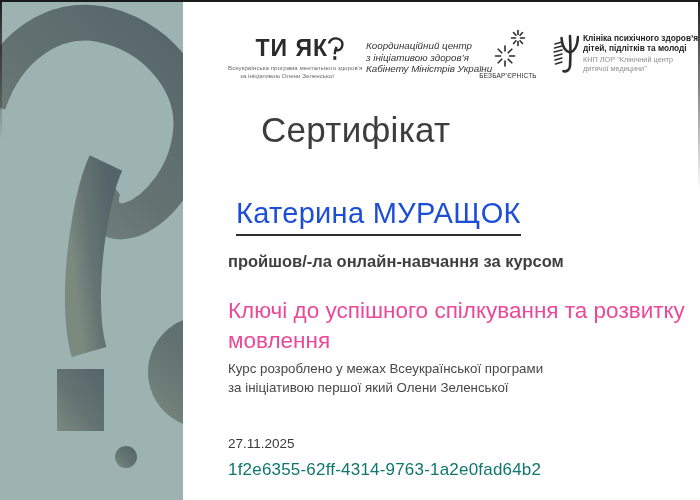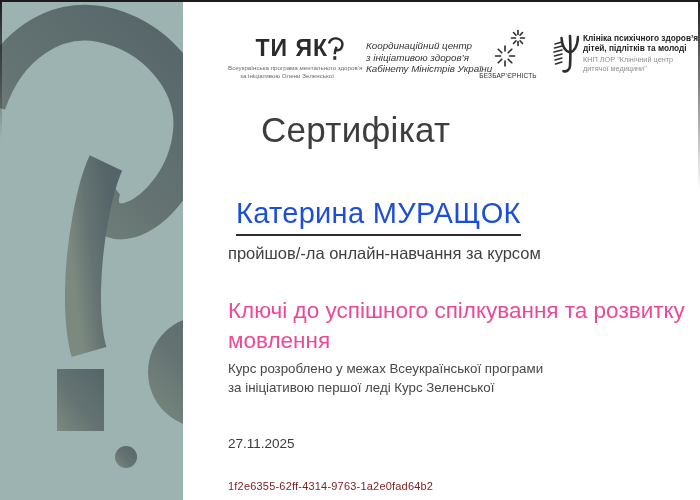--- a/index.html
+++ b/index.html
@@ -27,25 +27,25 @@
   .clinic{position:absolute;left:551px;top:32px;display:flex;gap:4px;}
   .clinic-text{padding-top:2px;}
   .clinic-bold{font-size:8.3px;line-height:9.6px;font-weight:700;color:#222222;}
   .clinic-light{margin-top:3px;font-size:7.3px;line-height:8.6px;color:#8f8f8f;}
 
   
   .title{position:absolute;left:227px;top:108px;font-size:35px;line-height:44px;font-weight:400;color:#3d3d3d;letter-spacing:.3px;margin-left:34px;}
   .subtitle{position:absolute;left:228px;top:152px;font-size:16.5px;color:#3f3f3f;}
   .name{position:absolute;left:228px;top:197px;font-size:29px;font-weight:400;color:#1d4ed8;letter-spacing:.3px;margin-left:8px;}
   .name span{display:inline-block;border-bottom:2px solid #2e2e2e;padding-bottom:4px;}
-  .completion{position:absolute;left:228px;top:244px;font-size:16.5px;color:#3f3f3f;}
+  .completion{position:absolute;left:228px;top:252px;font-size:16.5px;color:#3f3f3f;font-weight:bold;}
   .course{position:absolute;left:228px;top:296px;font-size:22.5px;line-height:30px;color:#ec4899;}
   .note{position:absolute;left:228px;top:359px;font-size:13.3px;line-height:19px;color:#474747;}
   .date{position:absolute;left:228px;top:436px;font-size:13.5px;color:#3a3a3a;}
-  .certid{position:absolute;left:228px;top:480px;font-size:11px;color:#7f1d1d;letter-spacing:.2px;}
+  .certid{position:absolute;left:228px;top:460px;font-size:17px;color:#0f766e;letter-spacing:.2px;}
 </style>
 </head>
 <body>
 
 <div class="certificate">
   <div class="edge-top"></div>
   <div class="edge-left"></div>
   <div class="edge-right"></div>
 
   <div class="panel">
@@ -146,17 +146,17 @@
   <div class="name">
     <span>Катерина МУРАЩОК</span>
   </div>
   <div class="completion">пройшов/-ла онлайн-навчання за курсом</div>
   <div class="course">
     <div>Ключі до успішного спілкування та розвитку</div>
     <div>мовлення</div>
   </div>
   <div class="note">
     <div>Курс розроблено у межах Всеукраїнської програми</div>
-    <div>за ініціативою першої леді Курс Зеленської</div>
+    <div>за ініціативою першої який Олени Зеленської</div>
   </div>
   <div class="date">27.11.2025</div>
   <div class="certid">1f2e6355-62ff-4314-9763-1a2e0fad64b2</div>
 </div>
 
 </body></html>

